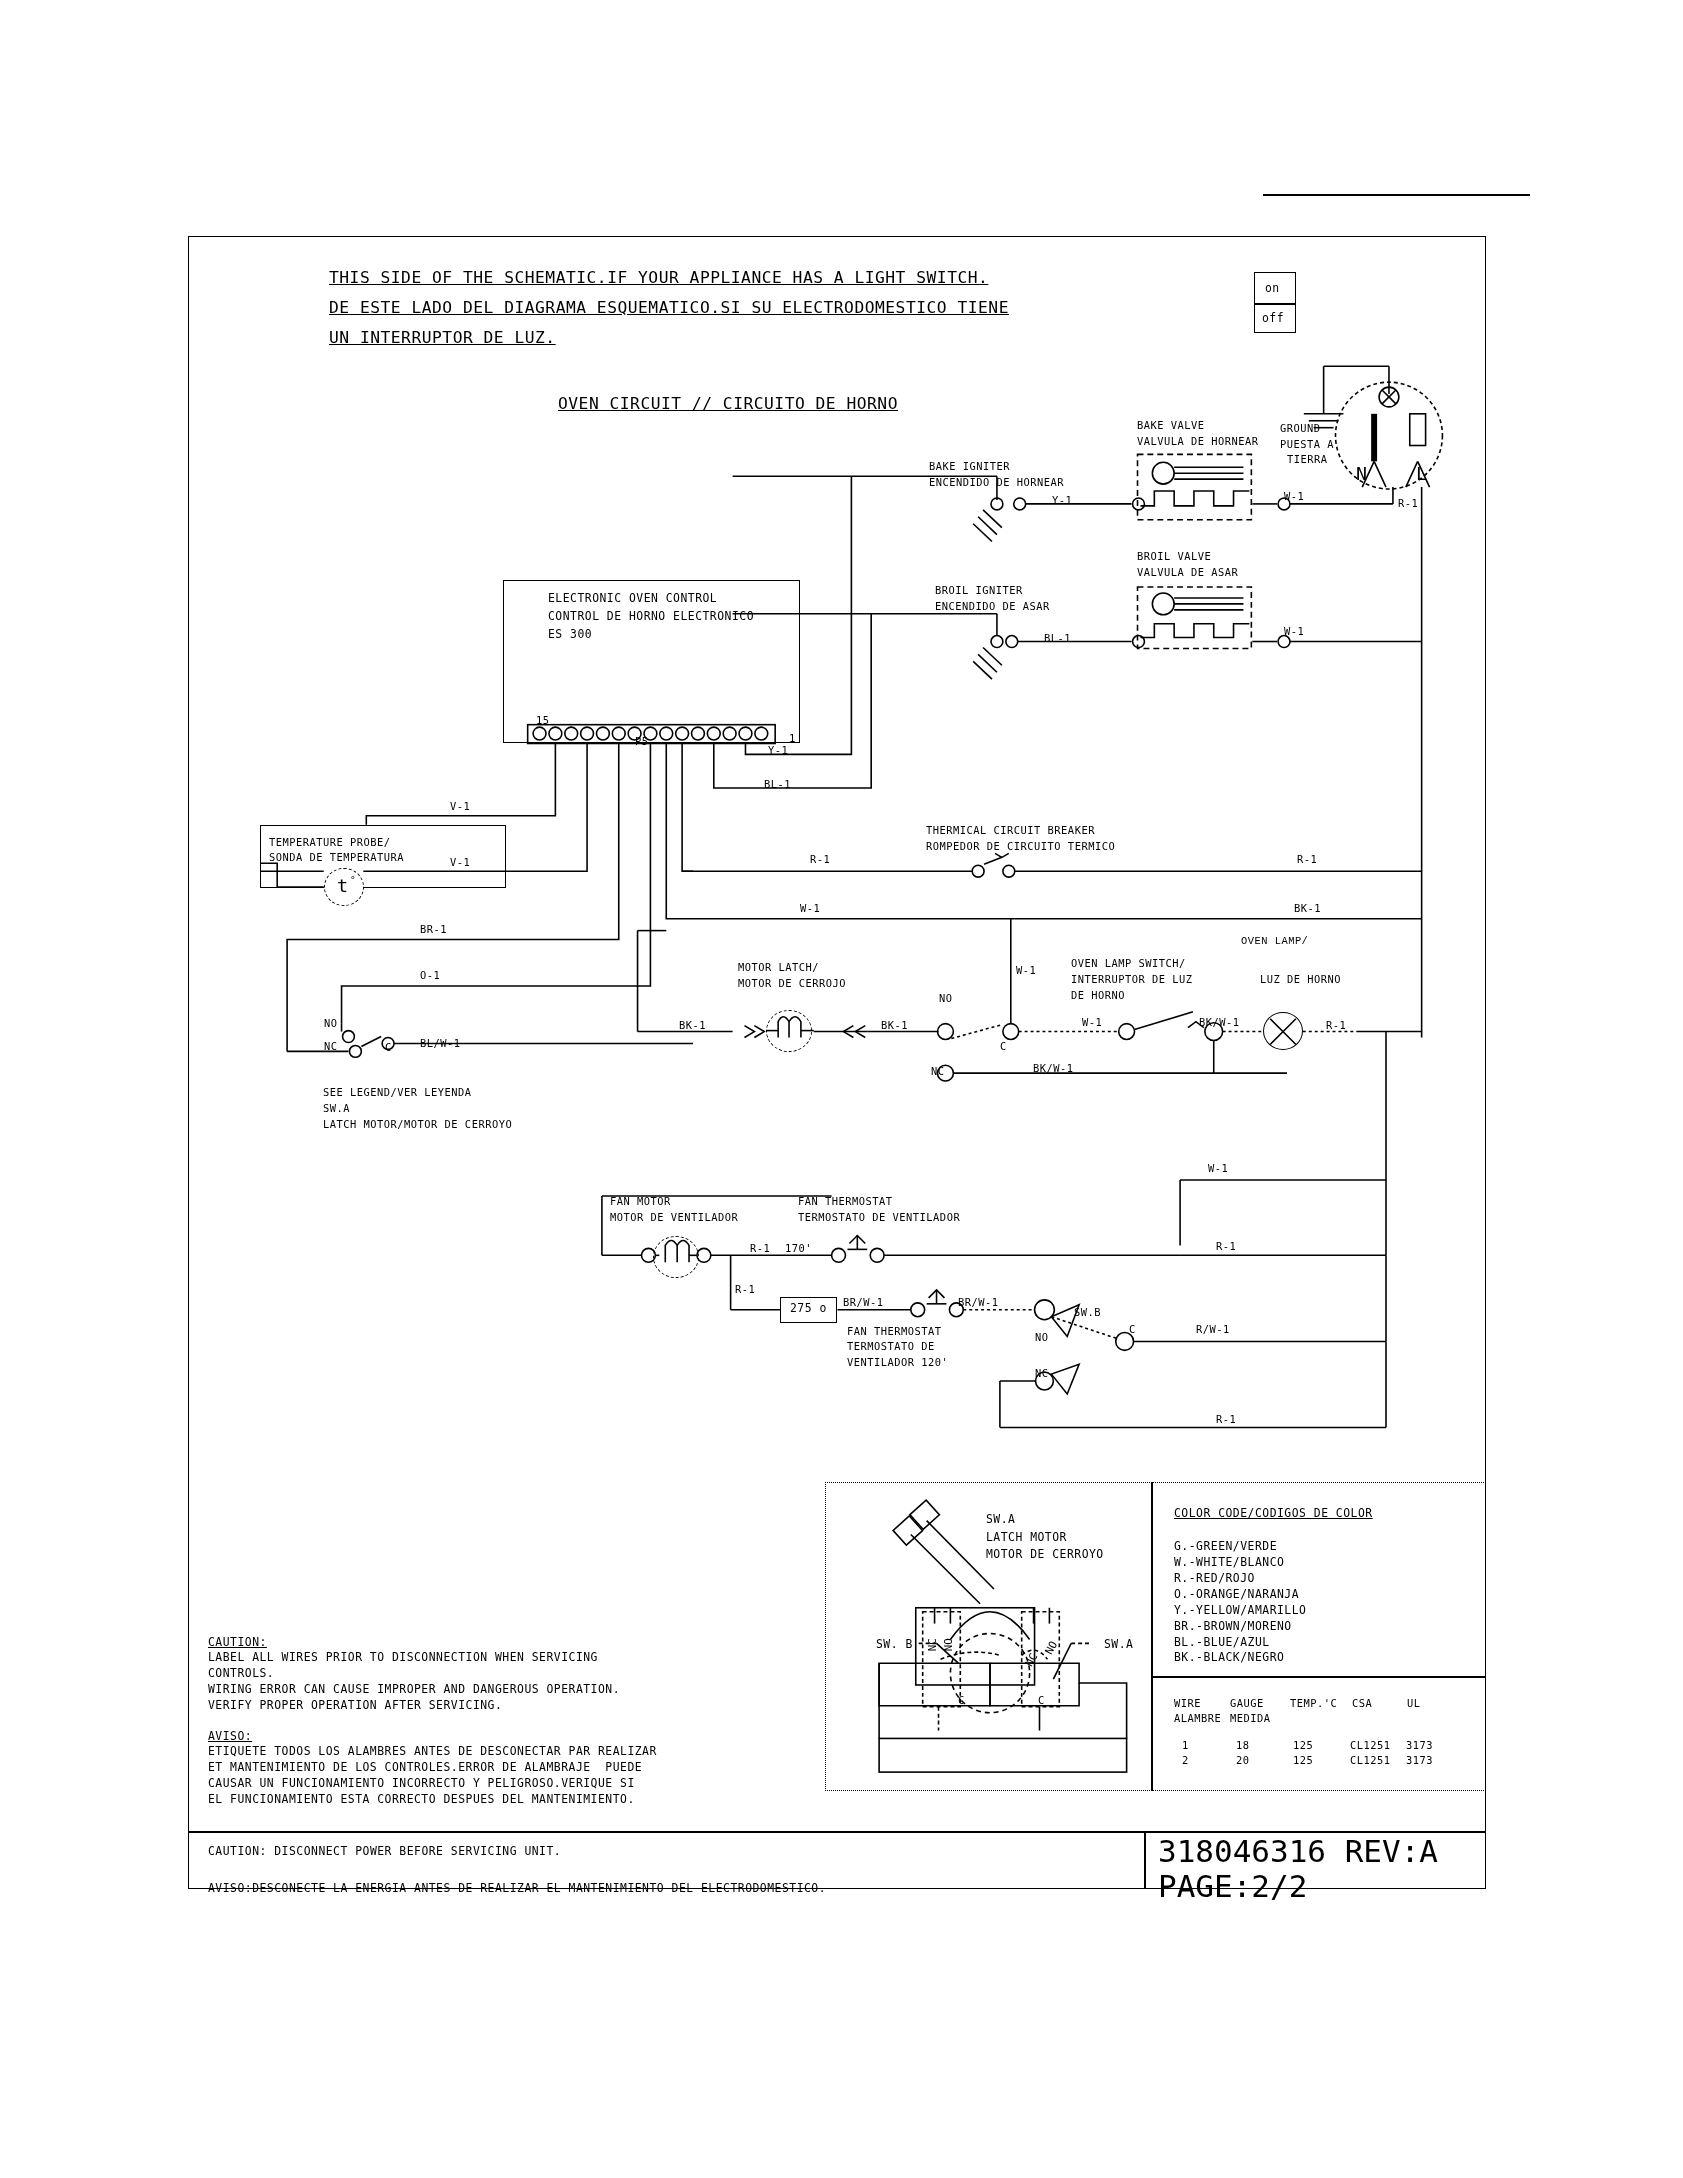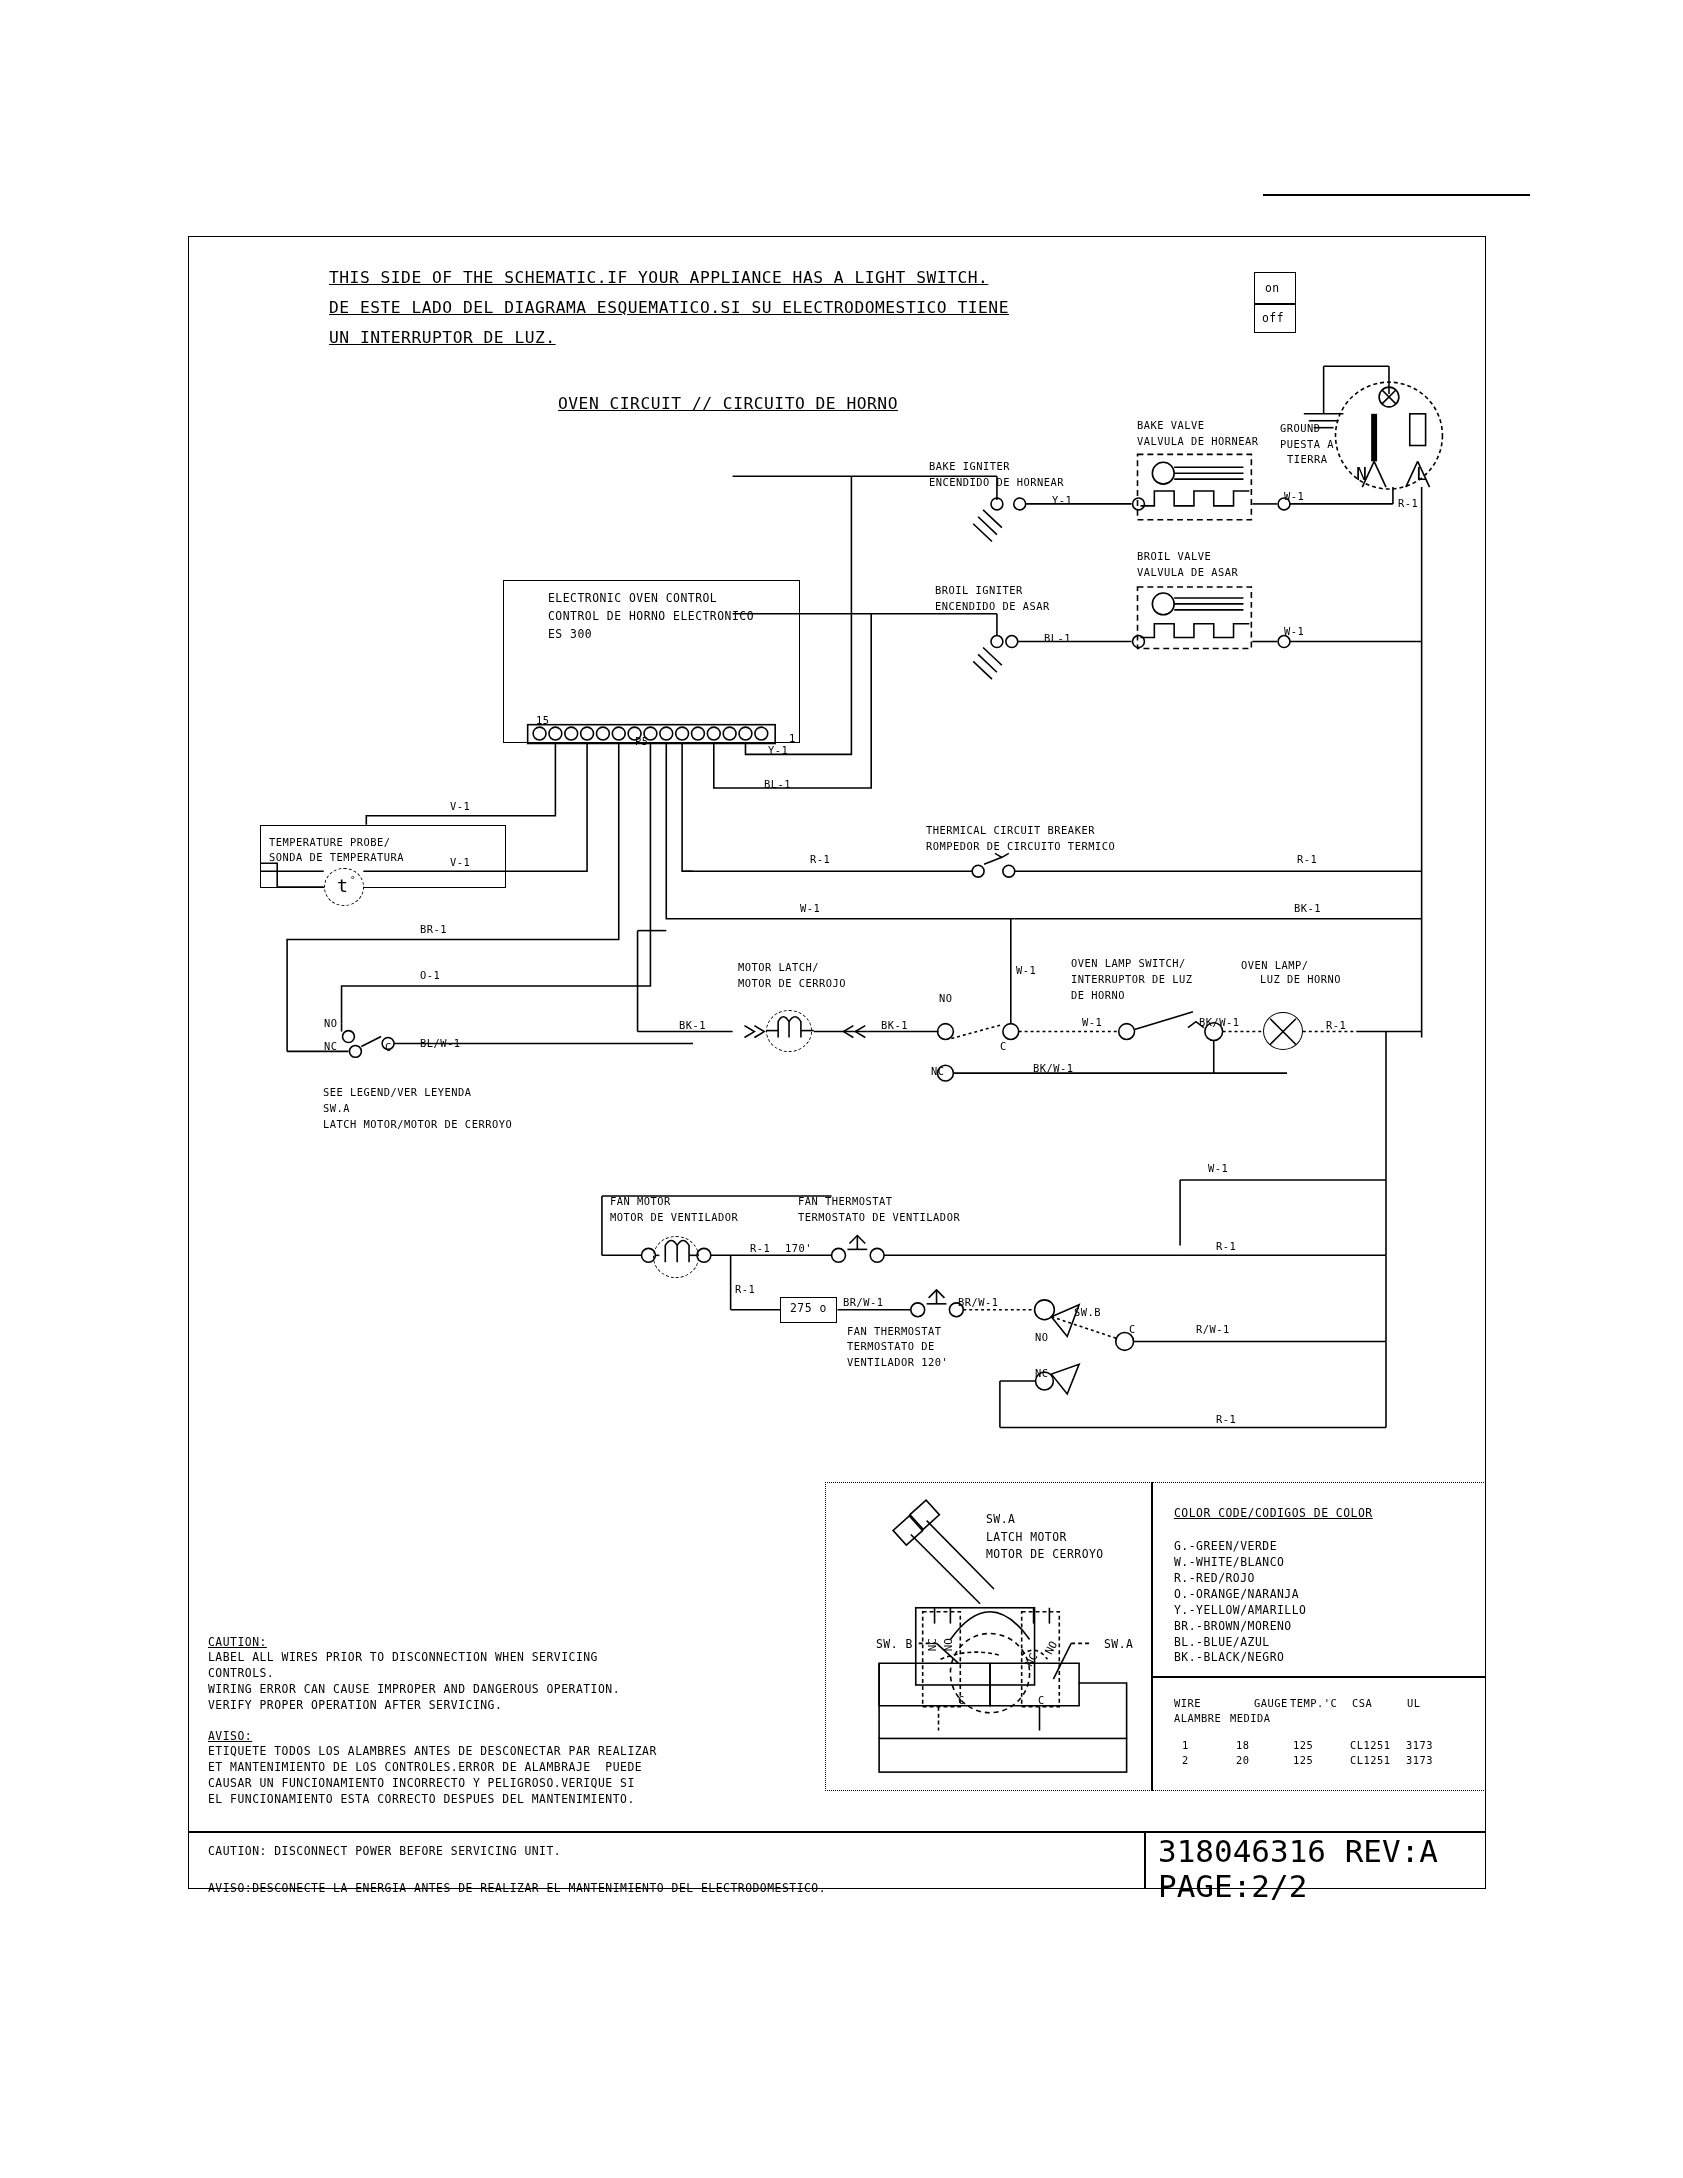--- a/index.html
+++ b/index.html
@@ -94,21 +94,21 @@
   <div class="t sz10" style="left:926px;top:841px;">ROMPEDOR DE CIRCUITO TERMICO</div>
 
   <div class="t sz10" style="left:738px;top:962px;">MOTOR LATCH/</div>
   <div class="t sz10" style="left:738px;top:978px;">MOTOR DE CERROJO</div>
   <div class="motor" style="left:766px;top:1010px;"></div>
 
   <div class="t sz10" style="left:1071px;top:958px;">OVEN LAMP SWITCH/</div>
   <div class="t sz10" style="left:1071px;top:974px;">INTERRUPTOR DE LUZ</div>
   <div class="t sz10" style="left:1071px;top:990px;">DE HORNO</div>
 
-  <div class="t sz10" style="left:1241px;top:960px;">OVEN LAMP/</div>
+  <div class="t sz10" style="left:1241px;top:936px;font-family:Liberation Mono, monospace;">OVEN LAMP/</div>
   <div class="t sz10" style="left:1241px;top:974px;margin-left:19px;">LUZ DE HORNO</div>
   <div class="lamp" style="left:1263px;top:1012px;"></div>
 
   <div class="t sz10" style="left:323px;top:1087px;">SEE LEGEND/VER LEYENDA</div>
   <div class="t sz10" style="left:323px;top:1103px;">SW.A</div>
   <div class="t sz10" style="left:323px;top:1119px;">LATCH MOTOR/MOTOR DE CERROYO</div>
 
   <div class="t sz10" style="left:610px;top:1196px;">FAN MOTOR</div>
   <div class="t sz10" style="left:610px;top:1212px;">MOTOR DE VENTILADOR</div>
   <div class="motor" style="left:653px;top:1236px;"></div>
@@ -197,21 +197,21 @@
     <div class="t sz11" style="left:1174px;top:1572px;text-align:center;">R.-RED/ROJO</div>
     <div class="t sz11" style="left:1174px;top:1588px;">O.-ORANGE/NARANJA</div>
     <div class="t sz11" style="left:1174px;top:1604px;">Y.-YELLOW/AMARILLO</div>
     <div class="t sz11" style="left:1174px;top:1620px;">BR.-BROWN/MORENO</div>
     <div class="t sz11" style="left:1174px;top:1636px;">BL.-BLUE/AZUL</div>
     <div class="t sz11" style="left:1174px;top:1651px;">BK.-BLACK/NEGRO</div>
   </div>
 
   <div class="h" style="left:1151px;top:1676px;width:335px;"></div>
   <div class="t sz10" style="left:1174px;top:1698px;">WIRE</div>
-  <div class="t sz10" style="left:1230px;top:1698px;margin-left:24px;">GAUGE</div>
+  <div class="t sz10" style="left:1230px;top:1698px;">GAUGE</div>
   <div class="t sz10" style="left:1290px;top:1698px;">TEMP.'C</div>
   <div class="t sz10" style="left:1352px;top:1698px;">CSA</div>
   <div class="t sz10" style="left:1407px;top:1698px;">UL</div>
   <div class="t sz10" style="left:1174px;top:1713px;">ALAMBRE</div>
   <div class="t sz10" style="left:1230px;top:1713px;">MEDIDA</div>
 
   <div>
     <div class="t sz10" style="left:1182px;top:1740px;">1</div>
     <div class="t sz10" style="left:1236px;top:1740px;">18</div>
     <div class="t sz10" style="left:1293px;top:1740px;">125</div>

